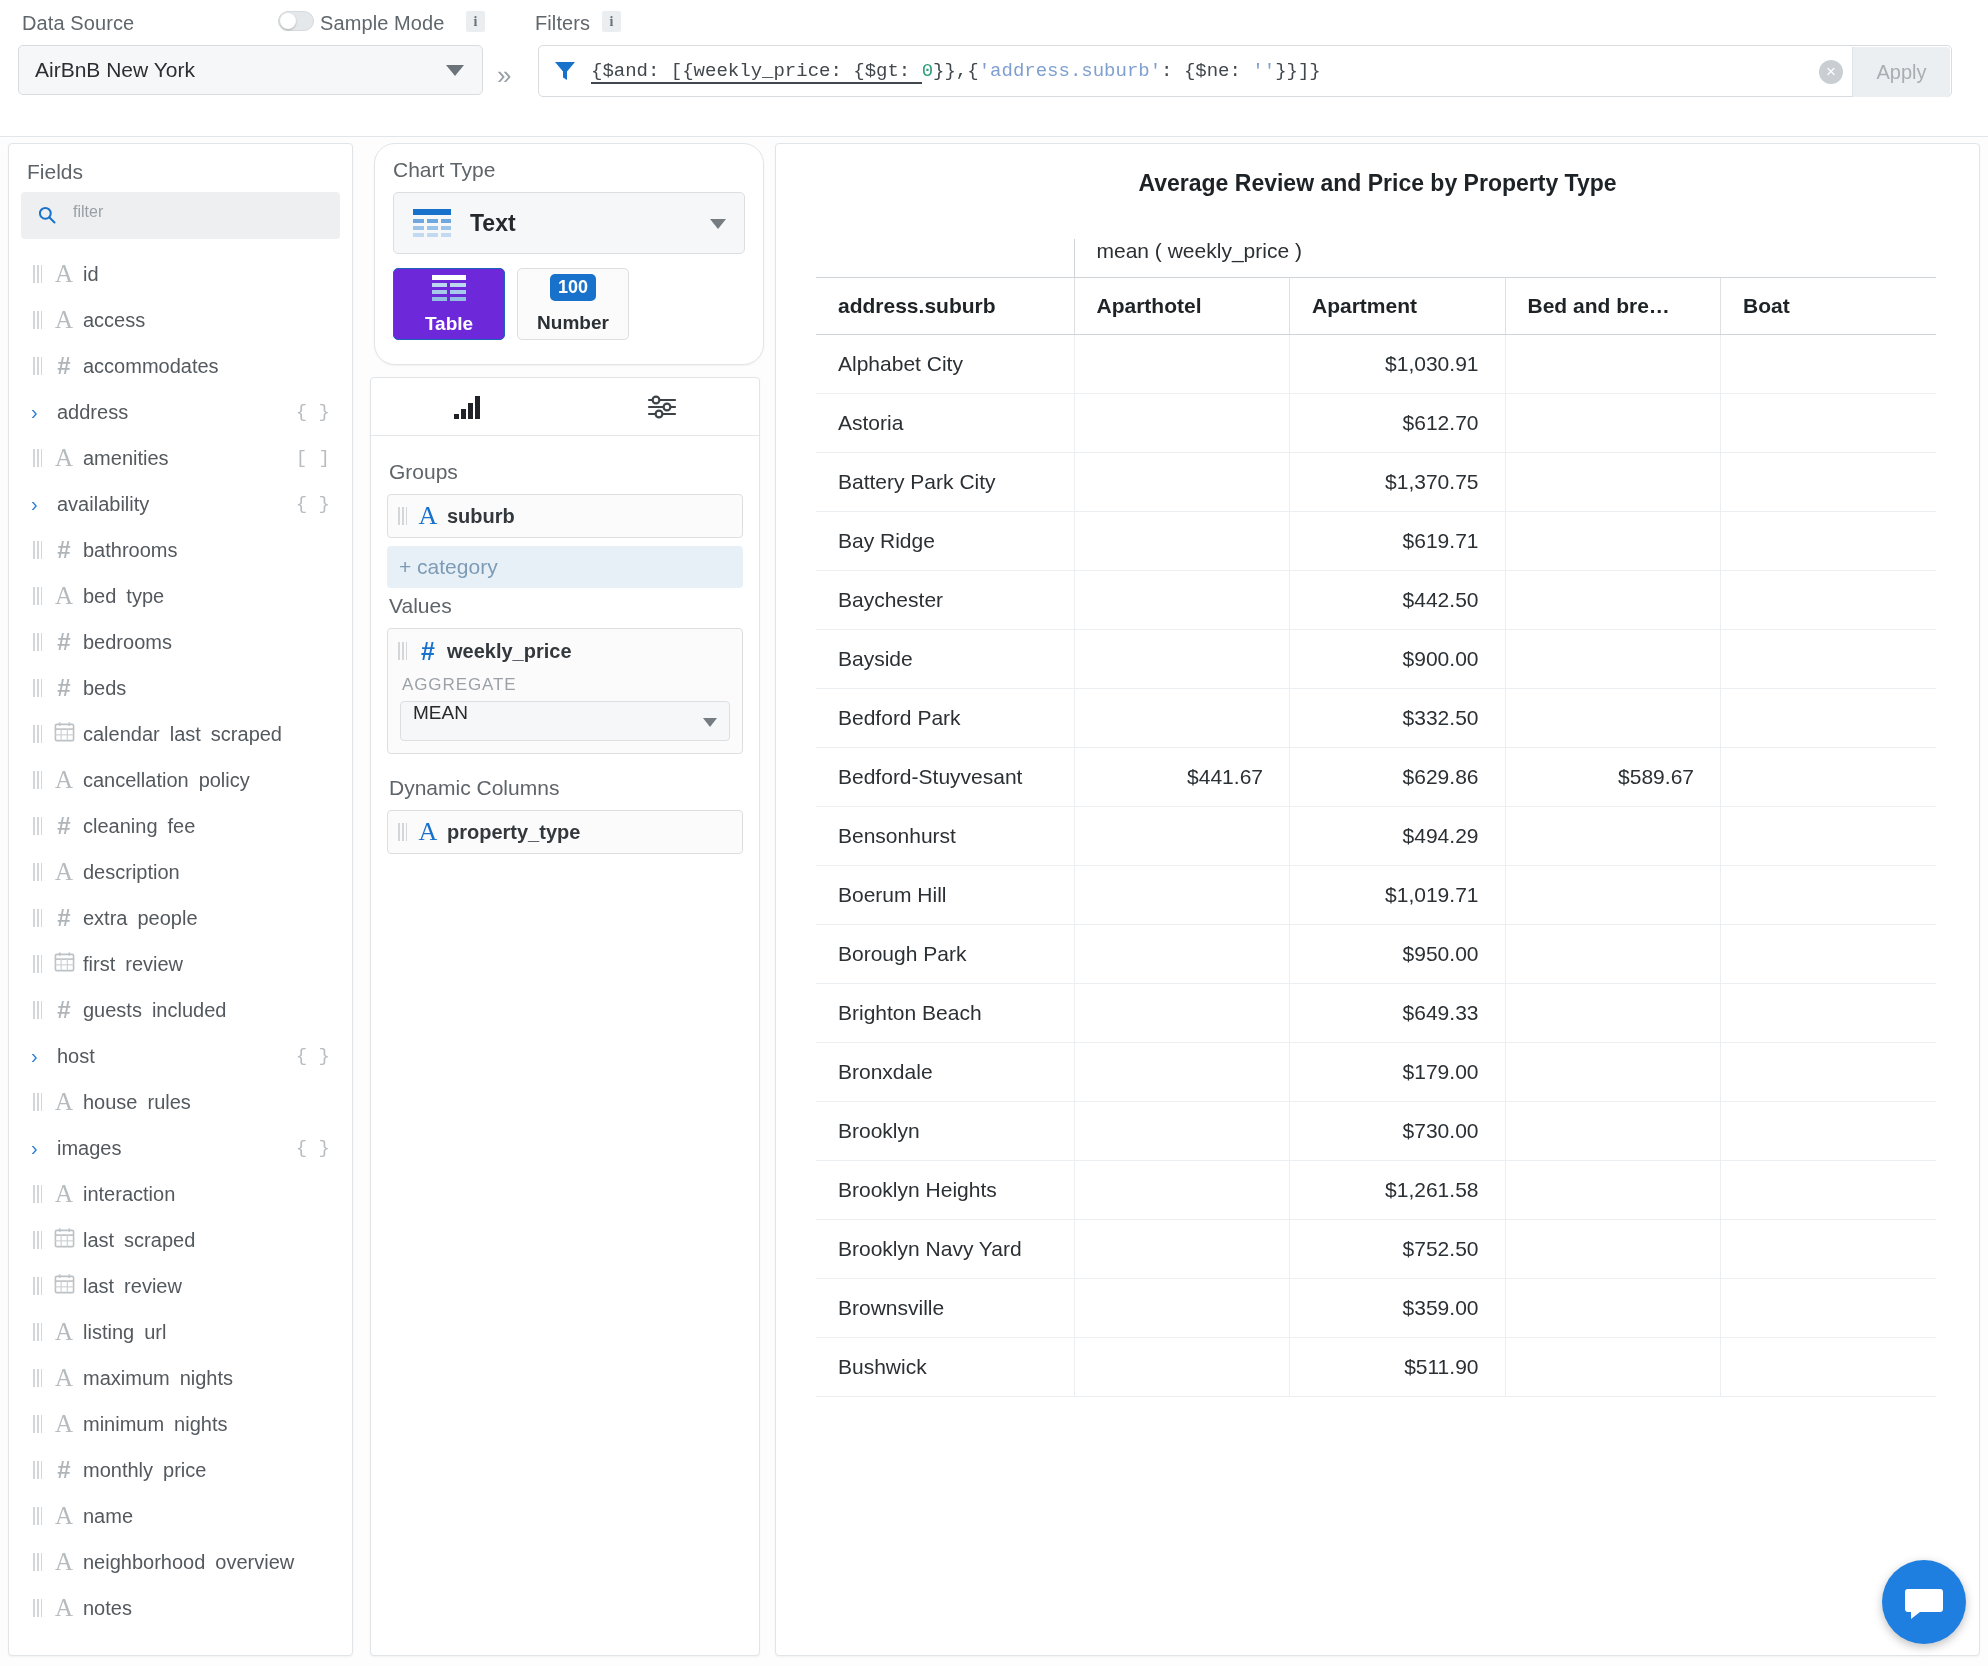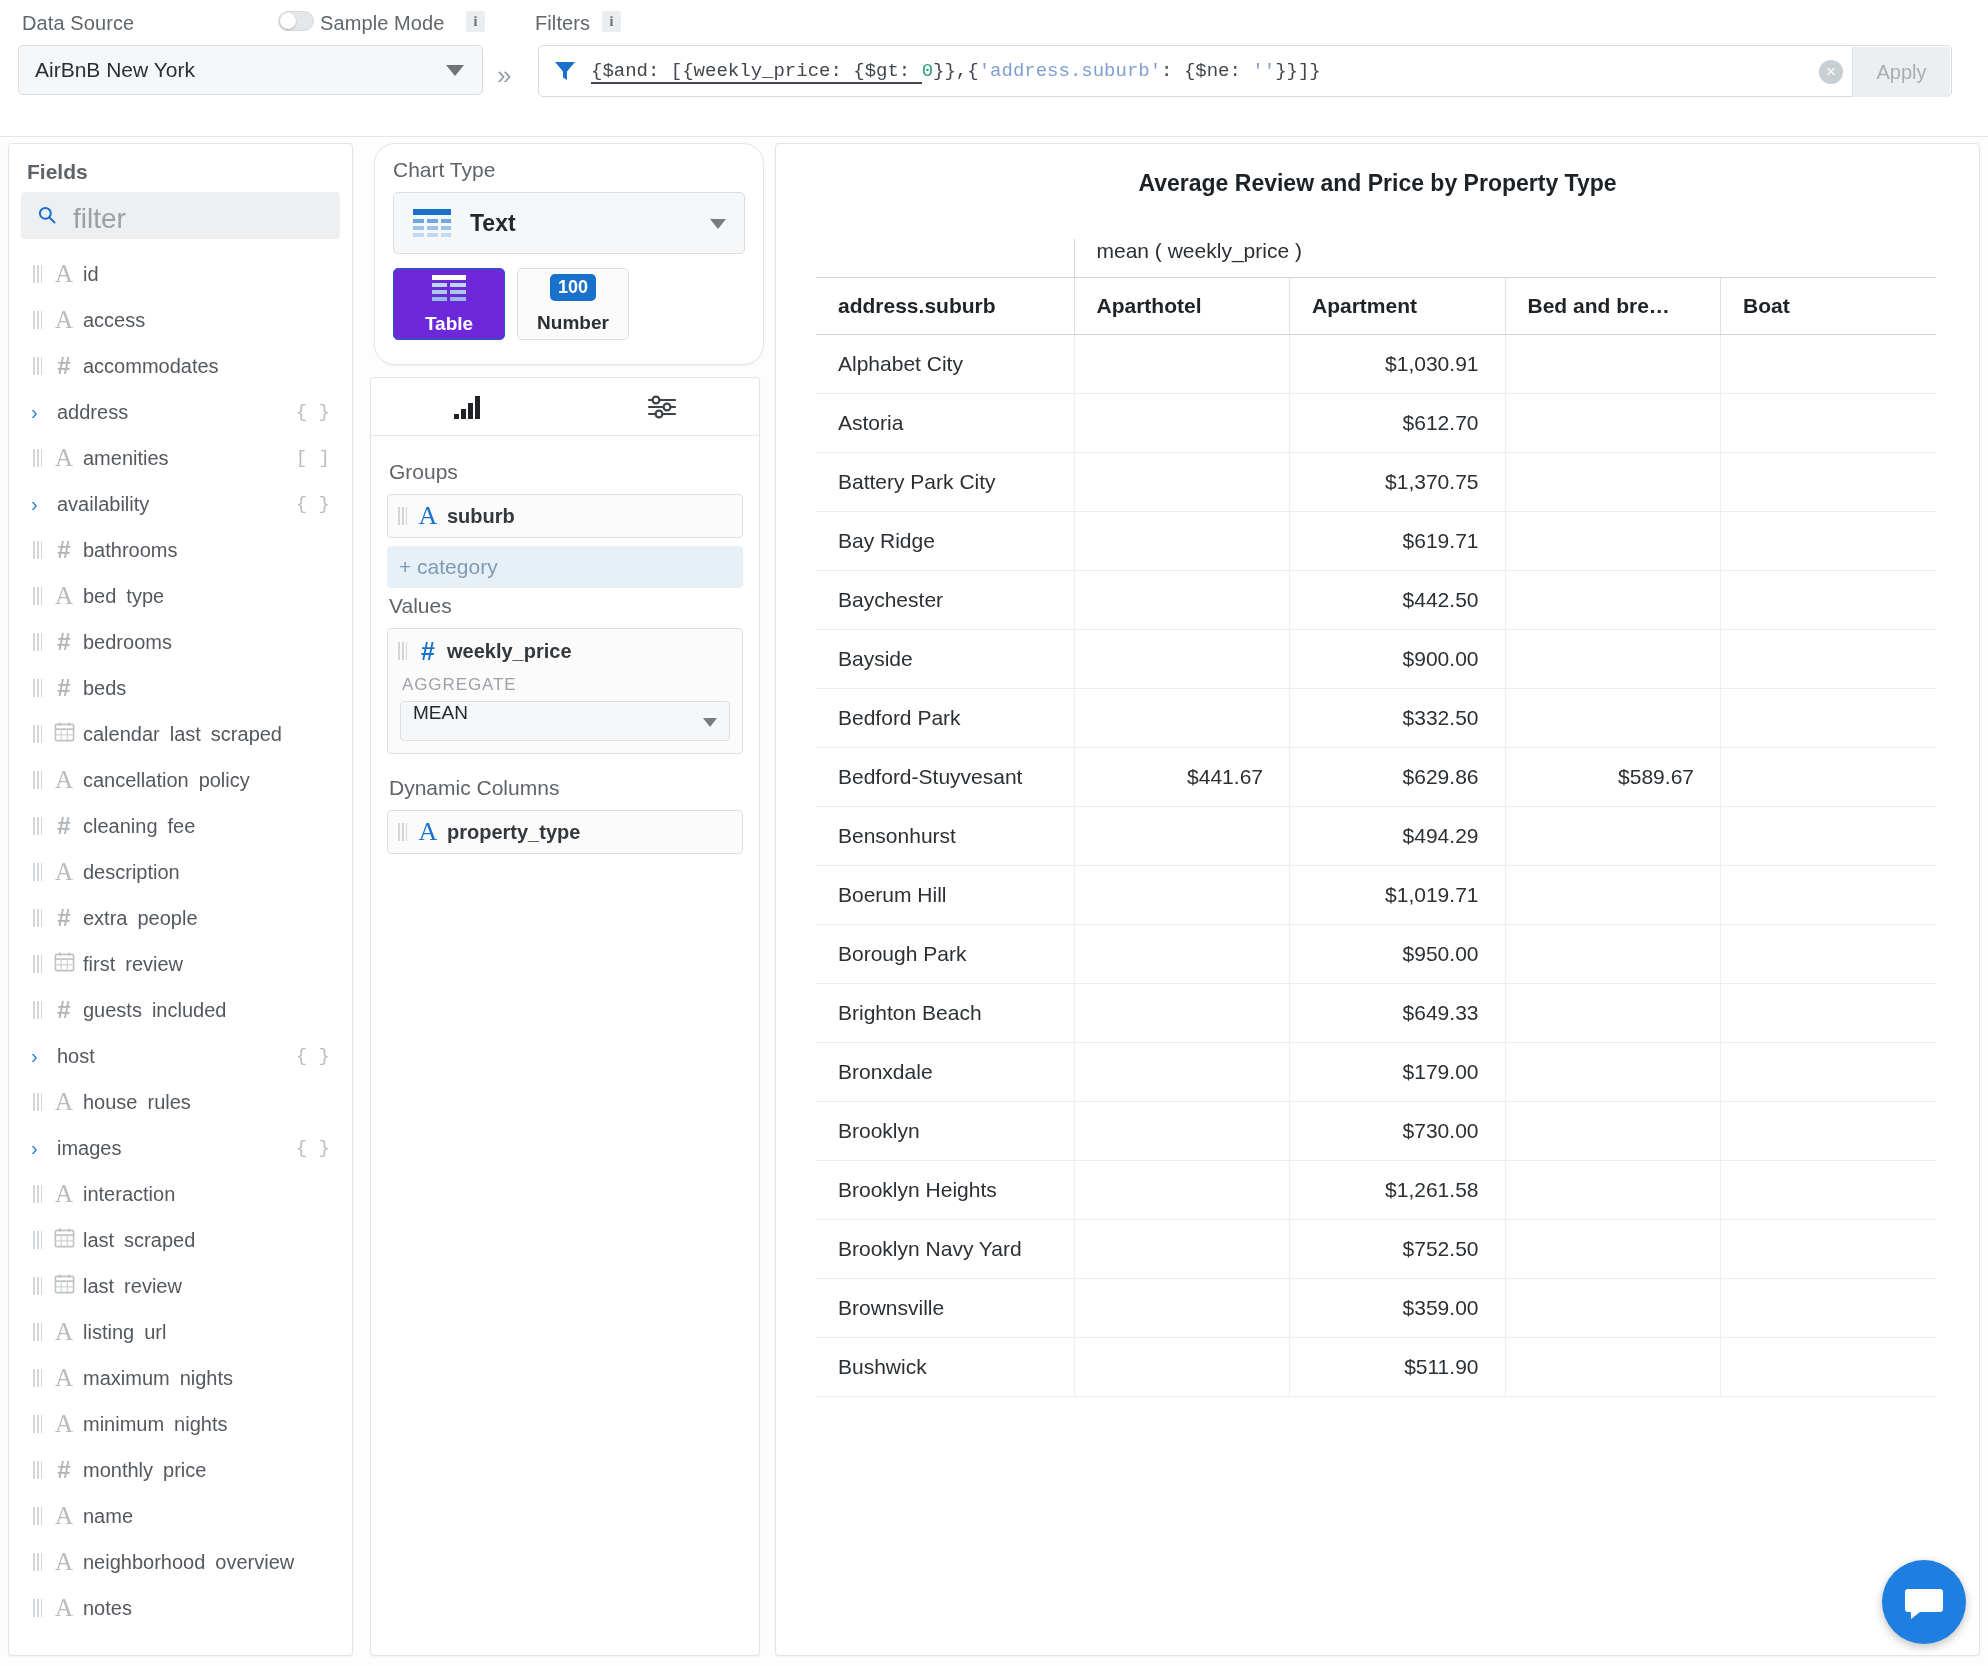--- a/index.html
+++ b/index.html
@@ -88,31 +88,31 @@
     font-size: 20px; color: #a9aeb2; text-align: center; line-height: 50px;
   }
 
   
   .panel {
     position: absolute; background: #ffffff;
     border: 1px solid #e2e5e7; border-radius: 4px;
     box-shadow: 0 1px 2px rgba(0,0,0,.05);
   }
   #fields-panel { left: 8px; top: 143px; width: 345px; height: 1513px; overflow: hidden; }
-  .fields-title { margin: 16px 0 8px 18px; font-size: 21px; color: #5e6469; font-weight: bold; }
+  .fields-title { margin: 16px 0 8px 18px; font-size: 21px; color: #5e6469; }
   .fields-filter {
     margin: 0 12px; height: 47px; background: #edeff1; border-radius: 4px;
     position: relative;
   }
   .fields-filter .mag {
     position: absolute; left: 16px; top: 13px; width: 20px; height: 20px;
   }
   .fields-filter .ph {
     position: absolute; left: 52px; top: 11px;
-    font-size: 28px; color: #9aa0a5;
+    font-size: 16px; color: #9aa0a5;
   }
   .field-list { margin-top: 12px; }
   .field-row {
     position: relative; height: 46px; padding-left: 24px;
     display: flex; align-items: center; cursor: pointer;
   }
   .grip {
     width: 9px; height: 18px; margin-right: 7px; flex: 0 0 auto;
     background:
       linear-gradient(#d3d7da,#d3d7da) 0 0/2px 100% no-repeat,

